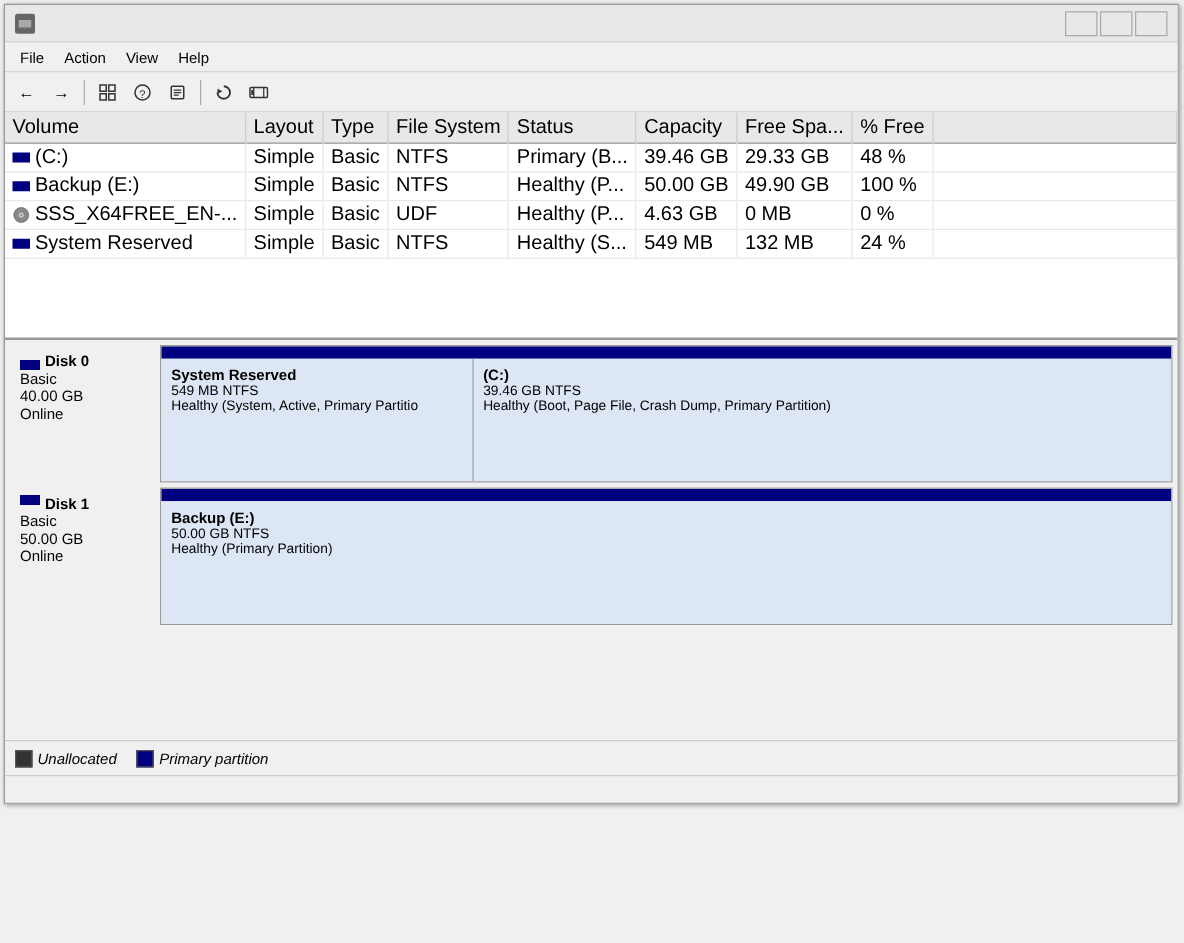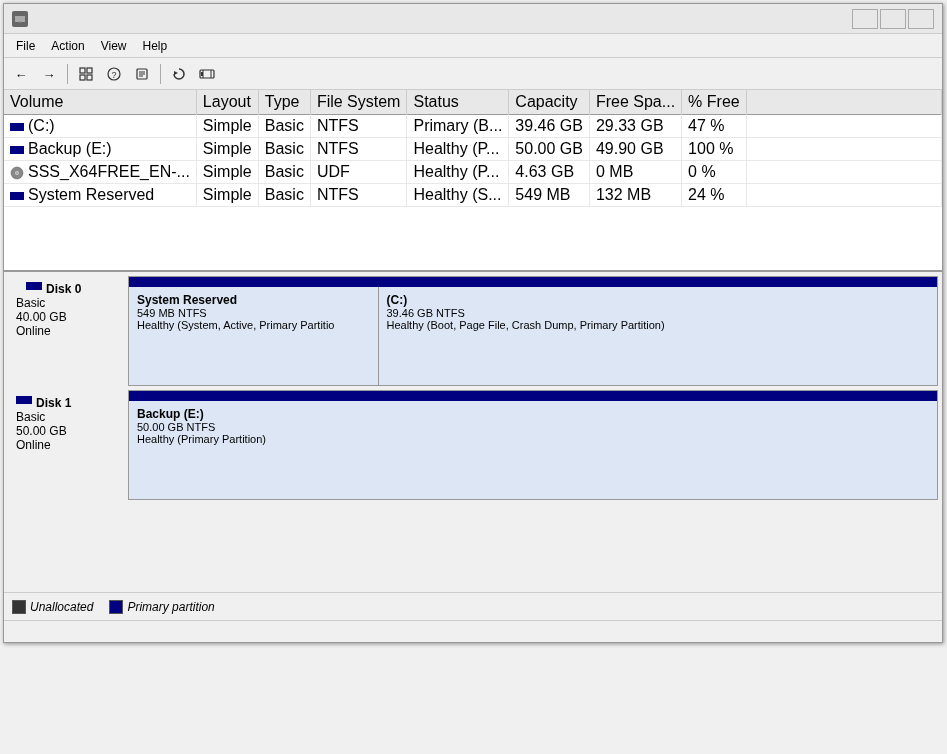--- a/index.html
+++ b/index.html
@@ -364,21 +364,21 @@
         </thead>
         <tbody id="table-body">
         <tr>
       <td><span style="display:inline-block;width:14px;height:8px;background:#000080;margin-right:4px;vertical-align:middle;"></span>(C:)</td>
       <td>Simple</td>
       <td>Basic</td>
       <td>NTFS</td>
       <td>Primary (B...</td>
       <td>39.46 GB</td>
       <td>29.33 GB</td>
-      <td>47 %</td>
+      <td>48 %</td>
       <td></td>
     </tr>
             <tr>
       <td><span style="display:inline-block;width:14px;height:8px;background:#000080;margin-right:4px;vertical-align:middle;"></span>Backup (E:)</td>
       <td>Simple</td>
       <td>Basic</td>
       <td>NTFS</td>
       <td>Healthy (P...</td>
       <td>50.00 GB</td>
       <td>49.90 GB</td>
@@ -413,21 +413,21 @@
       <td>24 %</td>
       <td></td>
     </tr>
           </tbody>
       </table>
     </div>
 
     <div class="disk-area" id="disk-area">
     <div class="disk-row">
           <div class="disk-label">
-      <span style="display:inline-flex;align-items:flex-start;gap:4px;margin-left:10px;">
+      <span style="display:inline-flex;align-items:flex-end;gap:4px;">
         <span style="display:inline-block;width:16px;height:8px;background:#000080;"></span>
         <strong>Disk 0</strong>
       </span>
       <span>Basic</span>
       <span>40.00 GB</span>
       <span>Online</span>
     </div>
           <div class="disk-visual">
             <div class="disk-bar"></div>
             <div class="disk-partitions">

